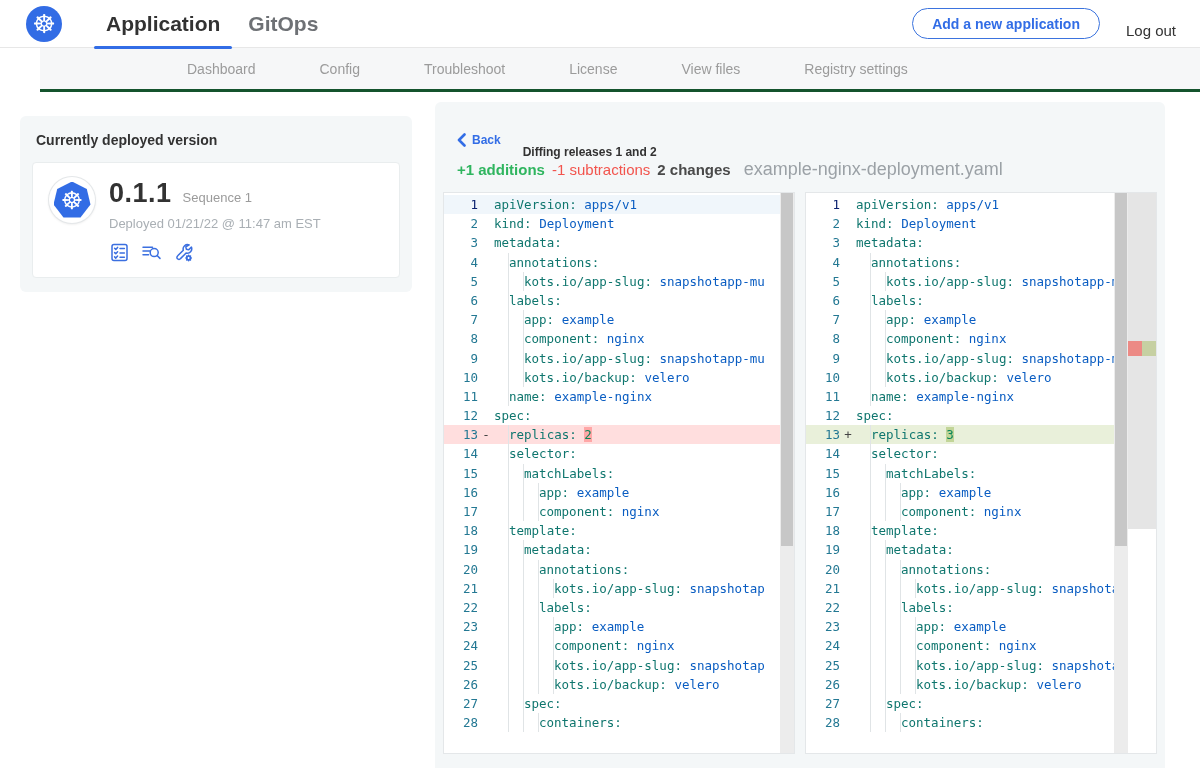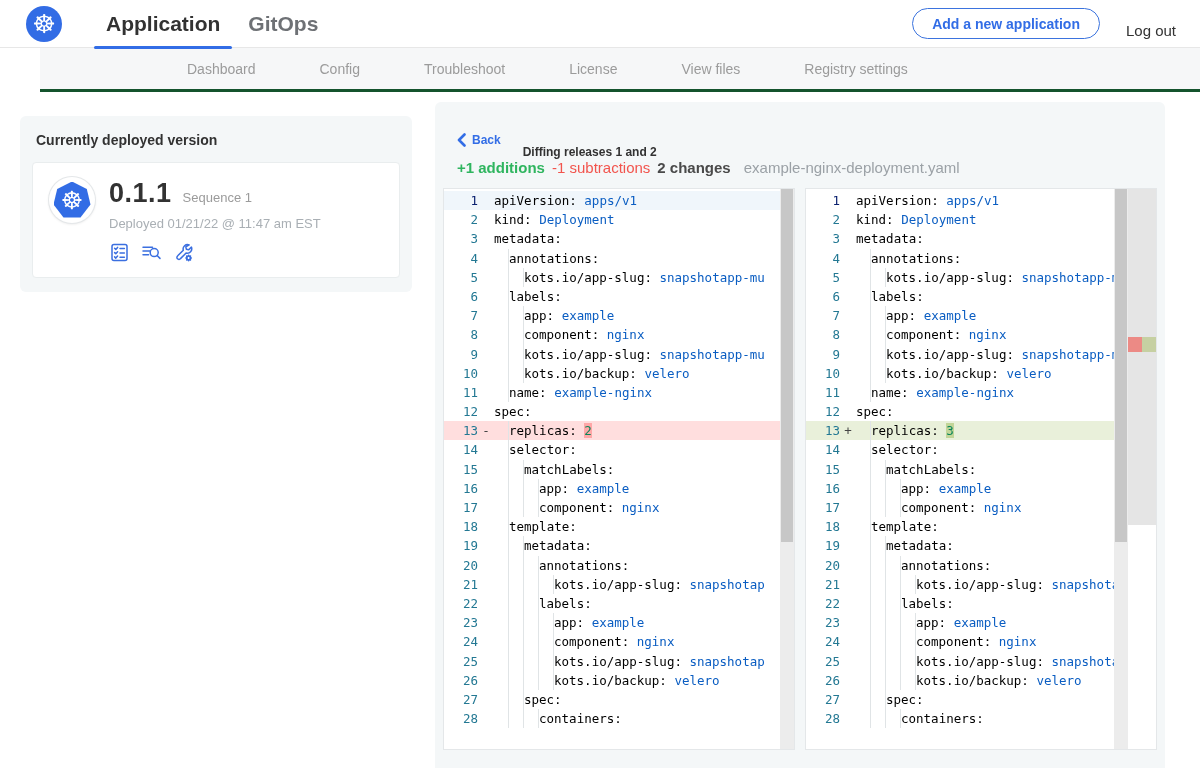--- a/index.html
+++ b/index.html
@@ -62,38 +62,38 @@
             background:#f4f7f8; border-radius:6px; padding:19px 8px 0 8px; }
   .diff-header { display:flex; align-items:center; padding:0 14px; }
   .back-link { display:flex; align-items:center; gap:6px; color:#326de6; font-size:12px;
             font-weight:700; cursor:pointer; }
   .diff-title { font-size:12px; font-weight:700; color:#323232; margin-left:22px;margin-top:24px; }
   .diff-stats { display:flex; align-items:baseline; gap:7px; padding:0 14px; 
             font-size:15px; }
   .stat-add { color:#2fb55f; font-weight:700; }
   .stat-sub { color:#f2544d; font-weight:400; }
   .stat-chg { color:#4a4a4a; font-weight:700; }
-  .diff-filename { color:#9ba1a6; font-size:15px; margin-left:6px; }
+  .diff-filename { color:#9ba1a6; font-size:18px; margin-left:6px; }
 
   .diff-panes { display:flex; gap:10px; margin-top:12px; height:562px; }
   .code-pane { flex:1; background:#fff; border:1px solid #e4e7e9; position:relative; overflow:hidden; }
   .code-scroll { position:absolute; inset:2px 0 0 0; }
   .code-line { display:flex; height:19.2px; line-height:19.2px;
             font-family:"DejaVu Sans Mono","Liberation Mono",monospace; font-size:12.5px;
             white-space:pre; }
   .code-line.cur { background:#f0f6fb; }
   .code-line.removed { background:rgba(255,90,90,.20); }
   .code-line.added { background:rgba(155,185,85,.22); }
   .ln { width:34px; flex:none; text-align:right; color:#237893; }
   .ln.active { color:#0b216f; }
   .mk { width:16px; flex:none; text-align:center; color:#444; }
   .code { flex:1; overflow:hidden; }
   .guide { display:inline-block; width:15px; height:19.2px; vertical-align:top;
            border-right:1px solid #e0e4e6; }
-  .tk { color:#000000; }
+  .tk { color:#0f766e; }
   .tv { color:#0a5dc2; }
   .tn { color:#098658; }
   .removed .hl { background:rgba(255,90,90,.42); }
   .added .hl { background:rgba(155,185,85,.5); }
 
   .vscroll { position:absolute; top:0; bottom:0; width:14px; background:#ececec; z-index:2; }
   .pane-left .vscroll { right:0; }
   .pane-right .vscroll { right:28px; }
   .vthumb { position:absolute; top:0; left:1px; right:1px; height:63%; background:#c7c7c7; }
   .ruler { position:absolute; top:0; bottom:0; right:0; width:28px; background:#fff; z-index:2; }

